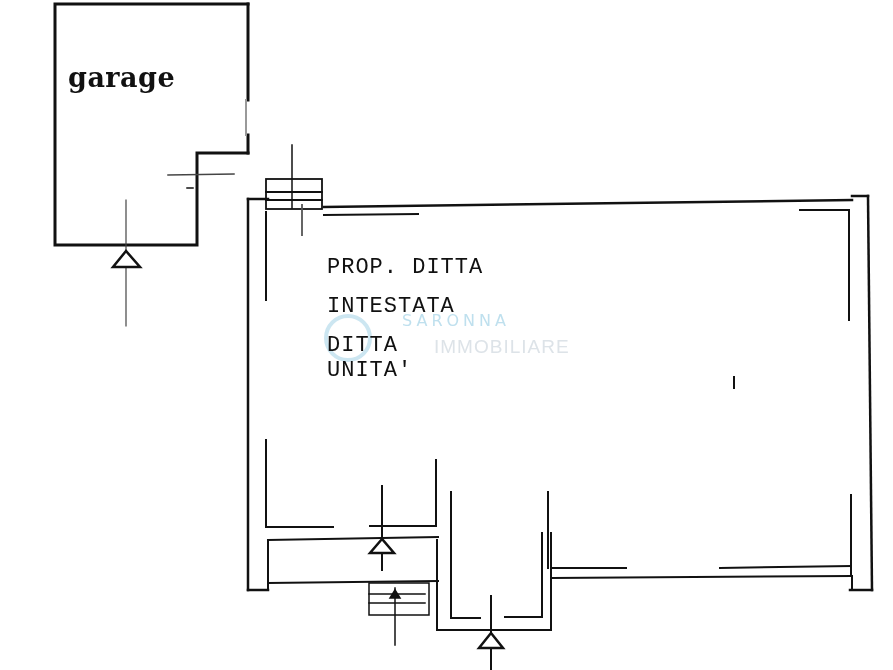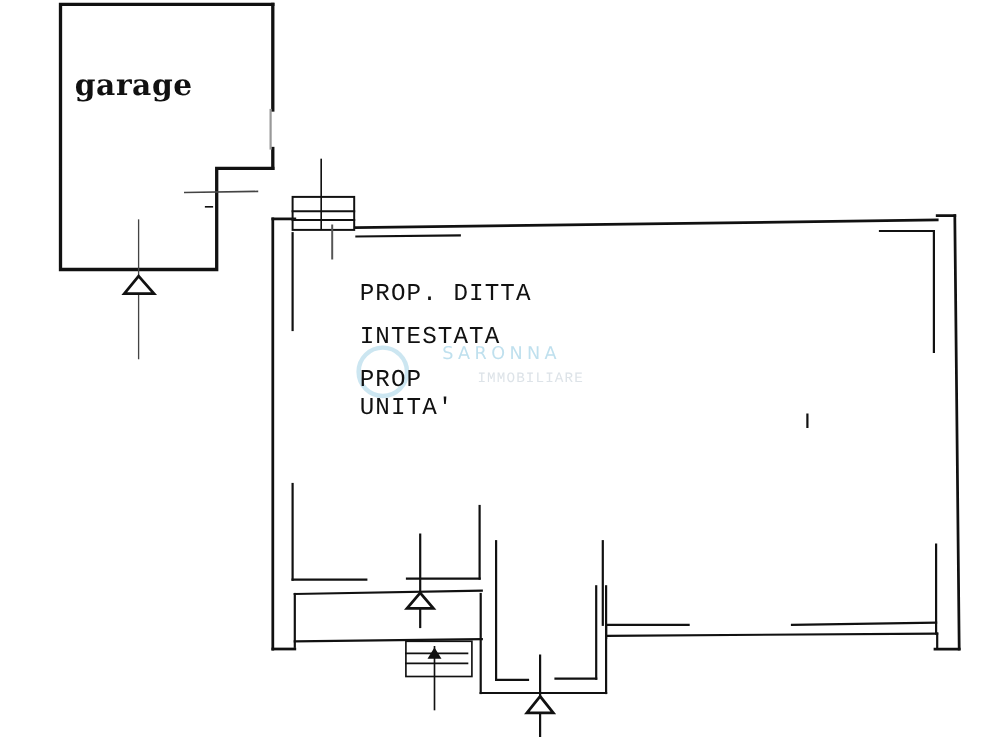--- a/index.html
+++ b/index.html
@@ -2,21 +2,21 @@
 <html><head>
 <meta charset="utf-8">
 <style>
   html, body { margin: 0; padding: 0; background: #ffffff; }
   body { width: 893px; height: 670px; position: relative; overflow: hidden; }
   svg { position: absolute; left: 0; top: 0; }
   .lbl { position: absolute; color: #111; white-space: nowrap; }
   .garage { left: 68px; top: 62px; font-family: "DejaVu Serif", serif; font-weight: bold; font-size: 27px; letter-spacing: 0.5px; text-align: center; }
   .main-text { left: 327px; font-family: "Liberation Mono", monospace; font-size: 22px; letter-spacing: 1px; line-height: 39px; }
   .wm1 { position: absolute; left: 402px; top: 311px; font-family: "DejaVu Sans", sans-serif; font-size: 16px; color: #bfe0ee; letter-spacing: 4px; }
-  .wm2 { position: absolute; left: 434px; top: 336px; font-family: Liberation Mono, monospace; font-size: 13px; color: #dde3e8; letter-spacing: 1px; }
+  .wm2 { position: absolute; left: 434px; top: 336px; font-family: Liberation Sans, sans-serif; font-size: 19px; color: #dde3e8; letter-spacing: 1px; }
 </style>
 </head>
 <body>
 
 <svg width="893" height="670" viewBox="0 0 893 670">
   <g stroke="#111" fill="none" stroke-linecap="square">
 
     <g stroke-width="3">
       <polyline points="248,4 55,4 55,245 197,245 197,153 248,153"></polyline>
       <line x1="248" y1="4" x2="248" y2="100"></line>
@@ -95,14 +95,14 @@
   <circle cx="348" cy="338" r="22" fill="none" stroke="#bfe0ee" stroke-width="4" opacity="0.8"></circle>
 </svg>
 
 <div class="wm1">SARONNA</div>
 <div class="wm2">IMMOBILIARE</div>
 
 <div class="lbl garage">garage</div>
 
 <div class="lbl main-text" style="top:248px">PROP. DITTA</div>
 <div class="lbl main-text" style="top:287px">INTESTATA</div>
-<div class="lbl main-text" style="top:326px">PROP</div>
+<div class="lbl main-text" style="top:326px">DITTA</div>
 <div class="lbl main-text" style="top:351px">UNITA'</div>
 
 </body></html>

